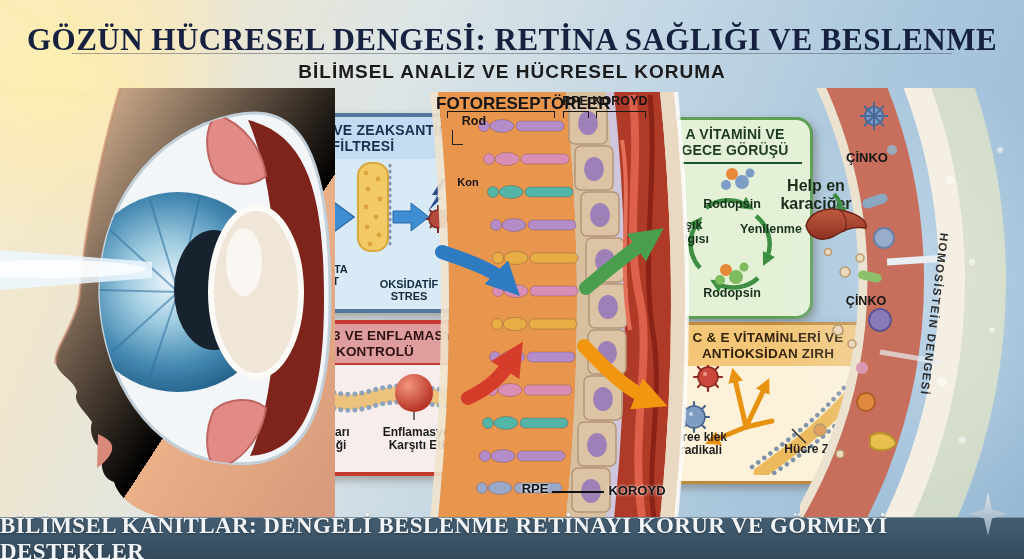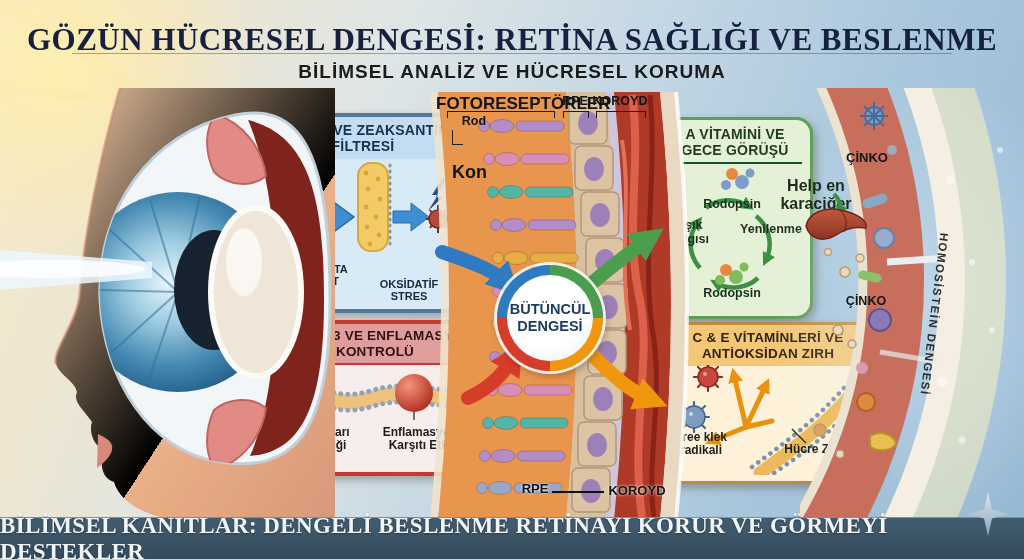--- a/index.html
+++ b/index.html
@@ -250,21 +250,21 @@
   <div class="abs subtitle" style="z-index:8;">BİLİMSEL ANALİZ VE HÜCRESEL KORUMA</div>
 
   <div class="lbl" style="left:436px;top:94px;width:124px;font-size:17px;z-index:7;">FOTORESEPTÖRLER</div>
   <div class="bracket" style="left:447px;top:111px;width:106px;z-index:7;"></div>
   <div class="lbl" style="left:560px;top:94px;width:30px;font-size:12.5px;z-index:7;">RPE</div>
   <div class="bracket" style="left:563px;top:111px;width:24px;z-index:7;"></div>
   <div class="lbl" style="left:592px;top:94px;width:56px;font-size:12.5px;z-index:7;">KOROYD</div>
   <div class="bracket" style="left:596px;top:111px;width:48px;z-index:7;"></div>
   <div class="lbl" style="left:458px;top:114px;width:32px;font-size:12.5px;z-index:7;">Rod</div>
   <div class="abs" style="left:452px;top:130px;width:10px;height:14px;border-left:1.5px solid #222;border-bottom:1.5px solid #222;z-index:7;"></div>
-  <div class="lbl" style="left:452px;top:162px;width:32px;font-size:18px;z-index:7;">Kon</div>
+  <div class="lbl" style="left:452px;top:176px;width:32px;font-size:11px;z-index:7;">Kon</div>
 
   <div class="lbl" style="left:515px;top:482px;width:40px;font-size:13px;z-index:7;text-shadow:0 0 3px #fff;">RPE</div>
   <div class="abs" style="left:552px;top:491px;width:52px;height:1.5px;background:#111;z-index:7;"></div>
   <div class="lbl" style="left:606px;top:484px;width:62px;font-size:13px;z-index:7;text-shadow:0 0 3px #fff;">KOROYD</div>
 
   <div class="info-box" style="left:262px;top:113px;width:194px;height:192px;border:4px solid #53789c;background:#d9eaf7;">
     <div class="box-head" style="background:#c3dcf2;border-radius:12px 12px 0 0;padding:5px 4px;font-size:14px;color:#16324f;">LUTEİN VE ZEAKSANTİN FİLTRESİ</div>
     <svg width="186" height="92" viewBox="0 0 186 92" style="margin-top:2px;">
       <g>
         <circle cx="26" cy="24" r="12" fill="#f7d03c" stroke="#e8a820" stroke-width="2"></circle>
@@ -442,23 +442,20 @@
             <line x1="45" y1="63" x2="42" y2="60"></line>
         </g>
         <circle cx="31" cy="49" r="2" fill="#c8d8ec"></circle>
       </g>
       <line x1="146" y1="78" x2="132" y2="64" stroke="#333" stroke-width="1.5"></line>
     </svg>
     <div class="lbl" style="left:6px;top:106px;width:70px;font-size:12px;color:#1c1c1c;">Free klek radikali</div>
     <div class="lbl" style="left:122px;top:118px;width:64px;font-size:12px;color:#1c1c1c;">Hücre Zarı</div>
   </div>
 
-  <div class="hub">
-    <div class="hub-inner">BÜTÜNCÜL DENGESİ</div>
-  </div>
 
   <div class="lbl" style="left:836px;top:151px;width:62px;font-size:13px;color:#161616;z-index:7;">ÇİNKO</div>
   <div class="lbl" style="left:832px;top:294px;width:68px;font-size:12.5px;color:#161616;z-index:7;">ÇİNKO</div>
   <div class="vert-label" style="left:924px;top:232px;height:236px;z-index:7;">HOMOSİSTEİN DENGESİ</div>
 
   <div class="abs banner">
     <div class="banner-text">BİLİMSEL KANITLAR: DENGELİ BESLENME RETİNAYI KORUR VE GÖRMEYİ DESTEKLER</div>
   </div>
   <div class="abs sparkle"></div>
 

